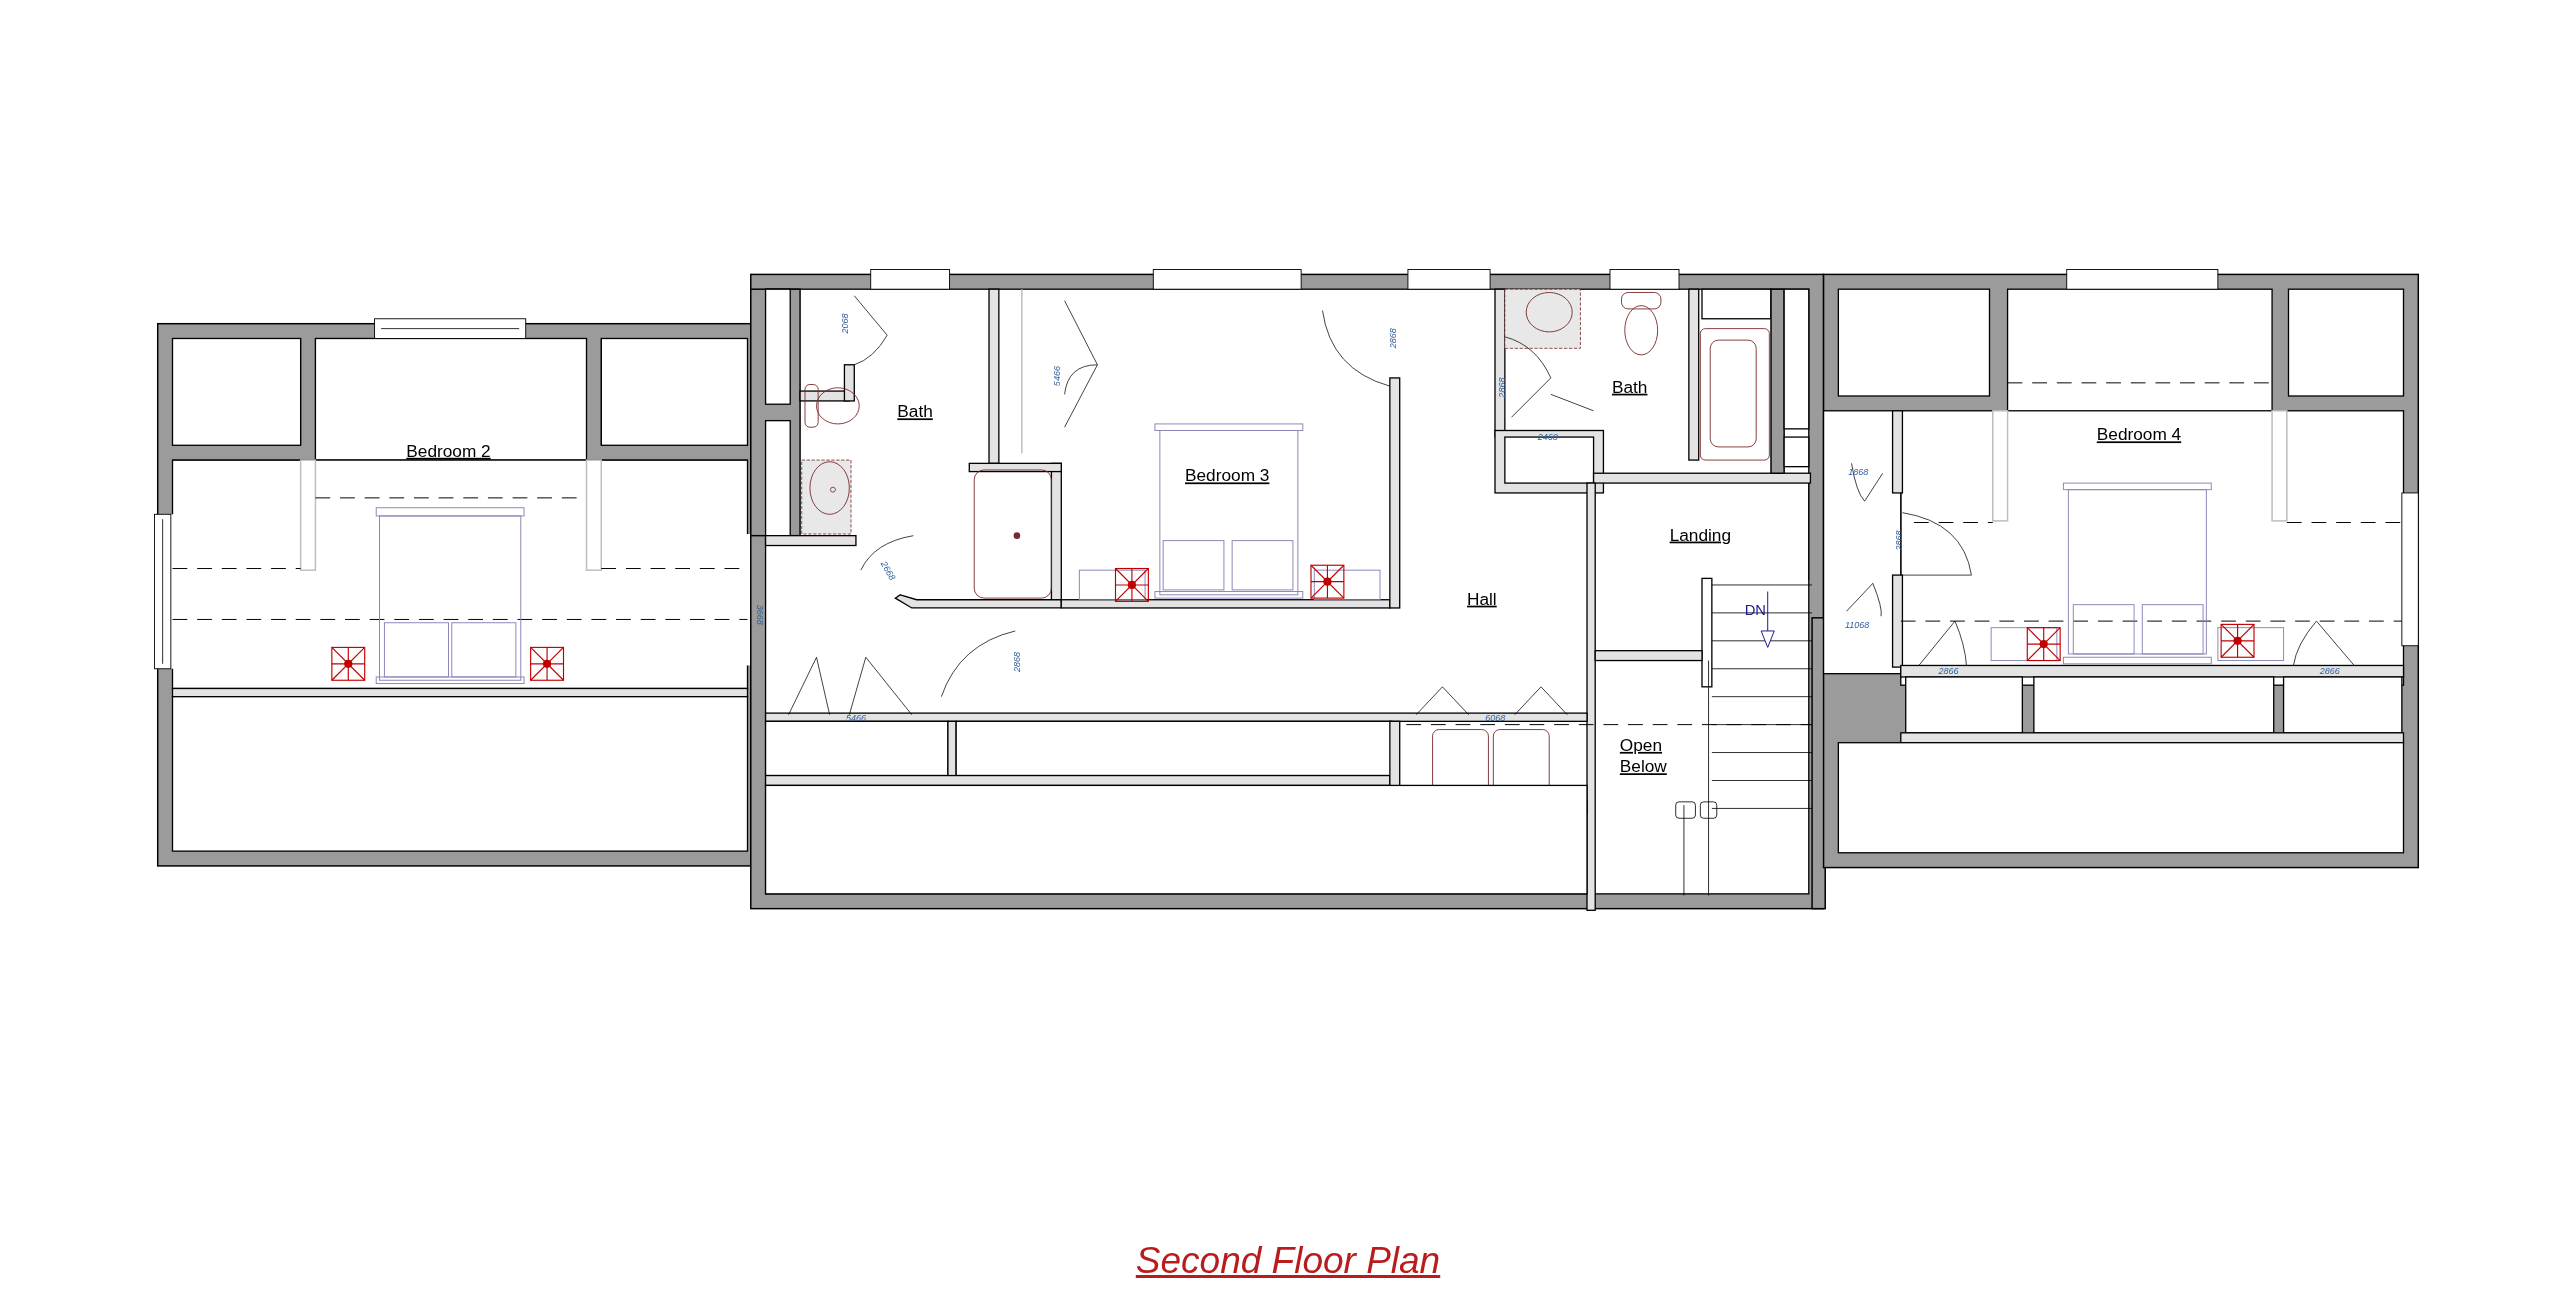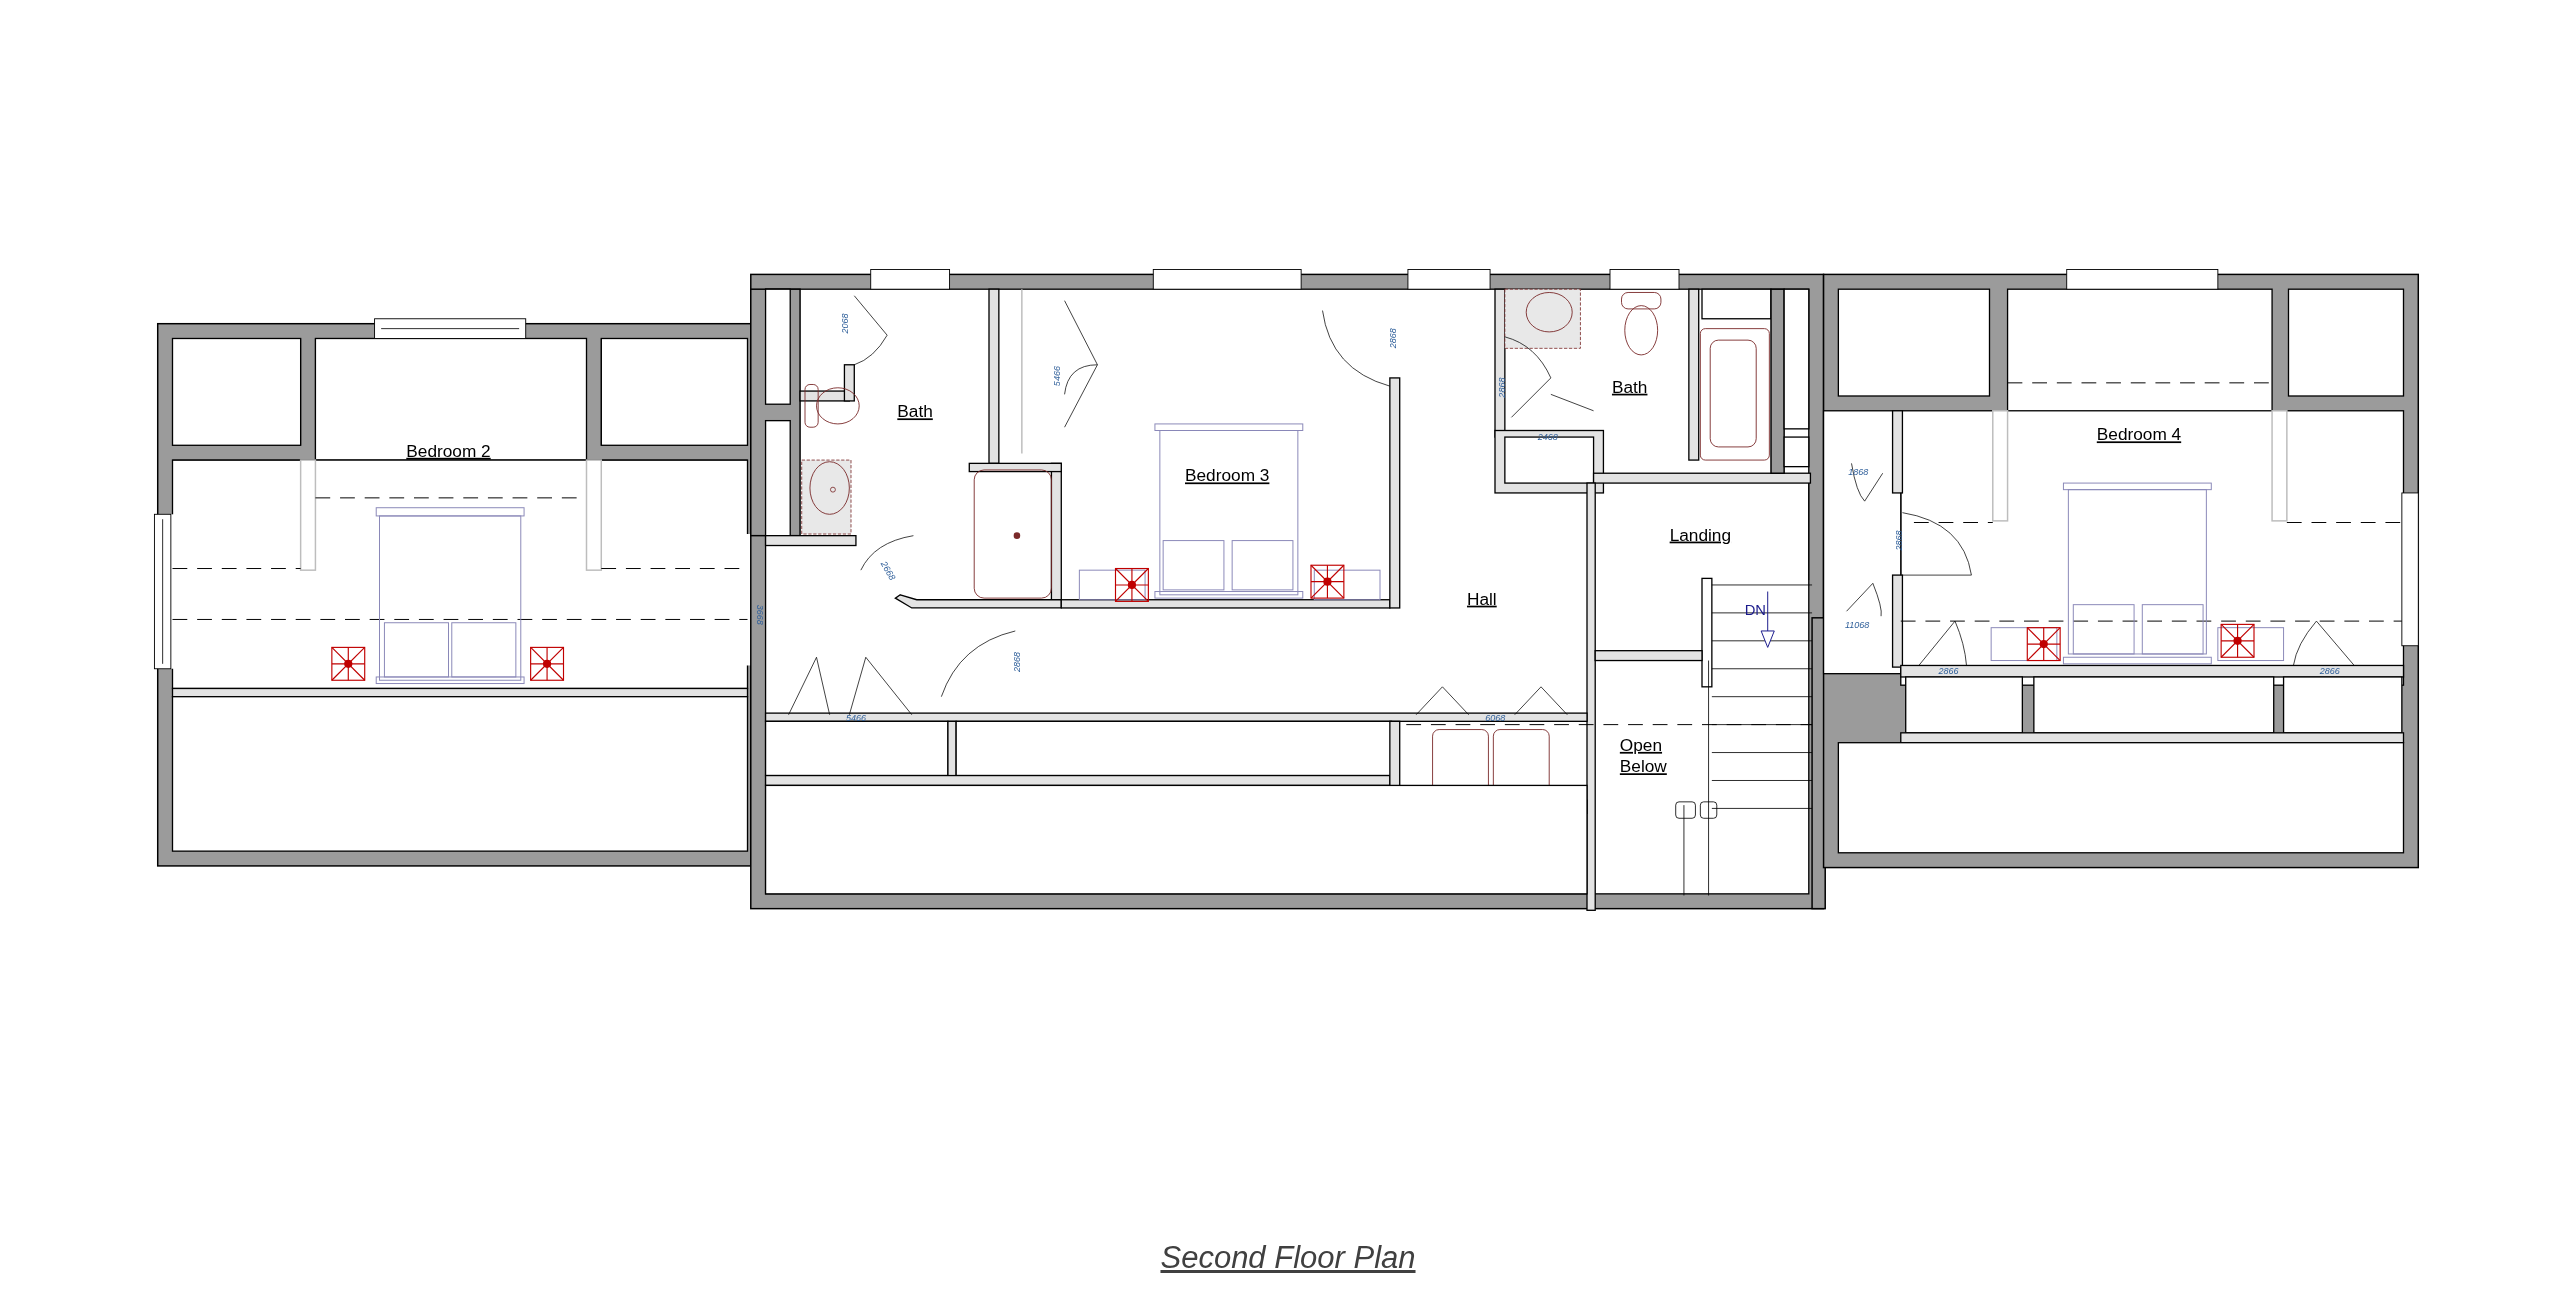--- a/index.html
+++ b/index.html
@@ -13,21 +13,21 @@
   .dash { fill: none; stroke: #000; stroke-width: 0.6; stroke-dasharray: 9 6; }
   .door { fill: none; stroke: #000; stroke-width: 0.45; }
   .furn { fill: none; stroke: #8a88b8; stroke-width: 0.6; }
   .fix { fill: none; stroke: #7a2a2a; stroke-width: 0.55; }
   .fixfill { fill: #e8e8e8; stroke: #7a2a2a; stroke-width: 0.5; stroke-dasharray: 2 1; }
   .lamp { fill: none; stroke: #c00000; stroke-width: 0.7; }
   .win { fill: #ffffff; stroke: #000; stroke-width: 0.55; }
   .lbl { font-family: "Liberation Sans", sans-serif; font-size: 10.5px; fill: #000; text-decoration: underline; }
   .dim { font-family: "Liberation Sans", sans-serif; font-size: 5.5px; fill: #2f5f9a; font-style: italic; }
   .dn { font-family: "Liberation Sans", sans-serif; font-size: 9px; fill: #1a1a8c; }
-  #title { position: absolute; left: 0; width: 2576px; top: 1240px; text-align: center; font-family: "Liberation Sans", sans-serif; font-style: italic; font-size: 31px; text-decoration: underline; color: #404040; }
+  #title { position: absolute; left: 0; width: 2576px; top: 1240px; text-align: center; font-family: "Liberation Sans", sans-serif; font-style: italic; font-size: 37px; text-decoration: underline; color: #b91c1c; }
 </style>
 </head>
 <body>
 
 <svg id="plan" viewBox="0 0 1568 793" preserveAspectRatio="none" xmlns="http://www.w3.org/2000/svg">
 
   <g>
     <rect class="wall" x="96" y="197" width="361" height="330"></rect>
 
     <rect class="room" x="105" y="206" width="78" height="65"></rect>

